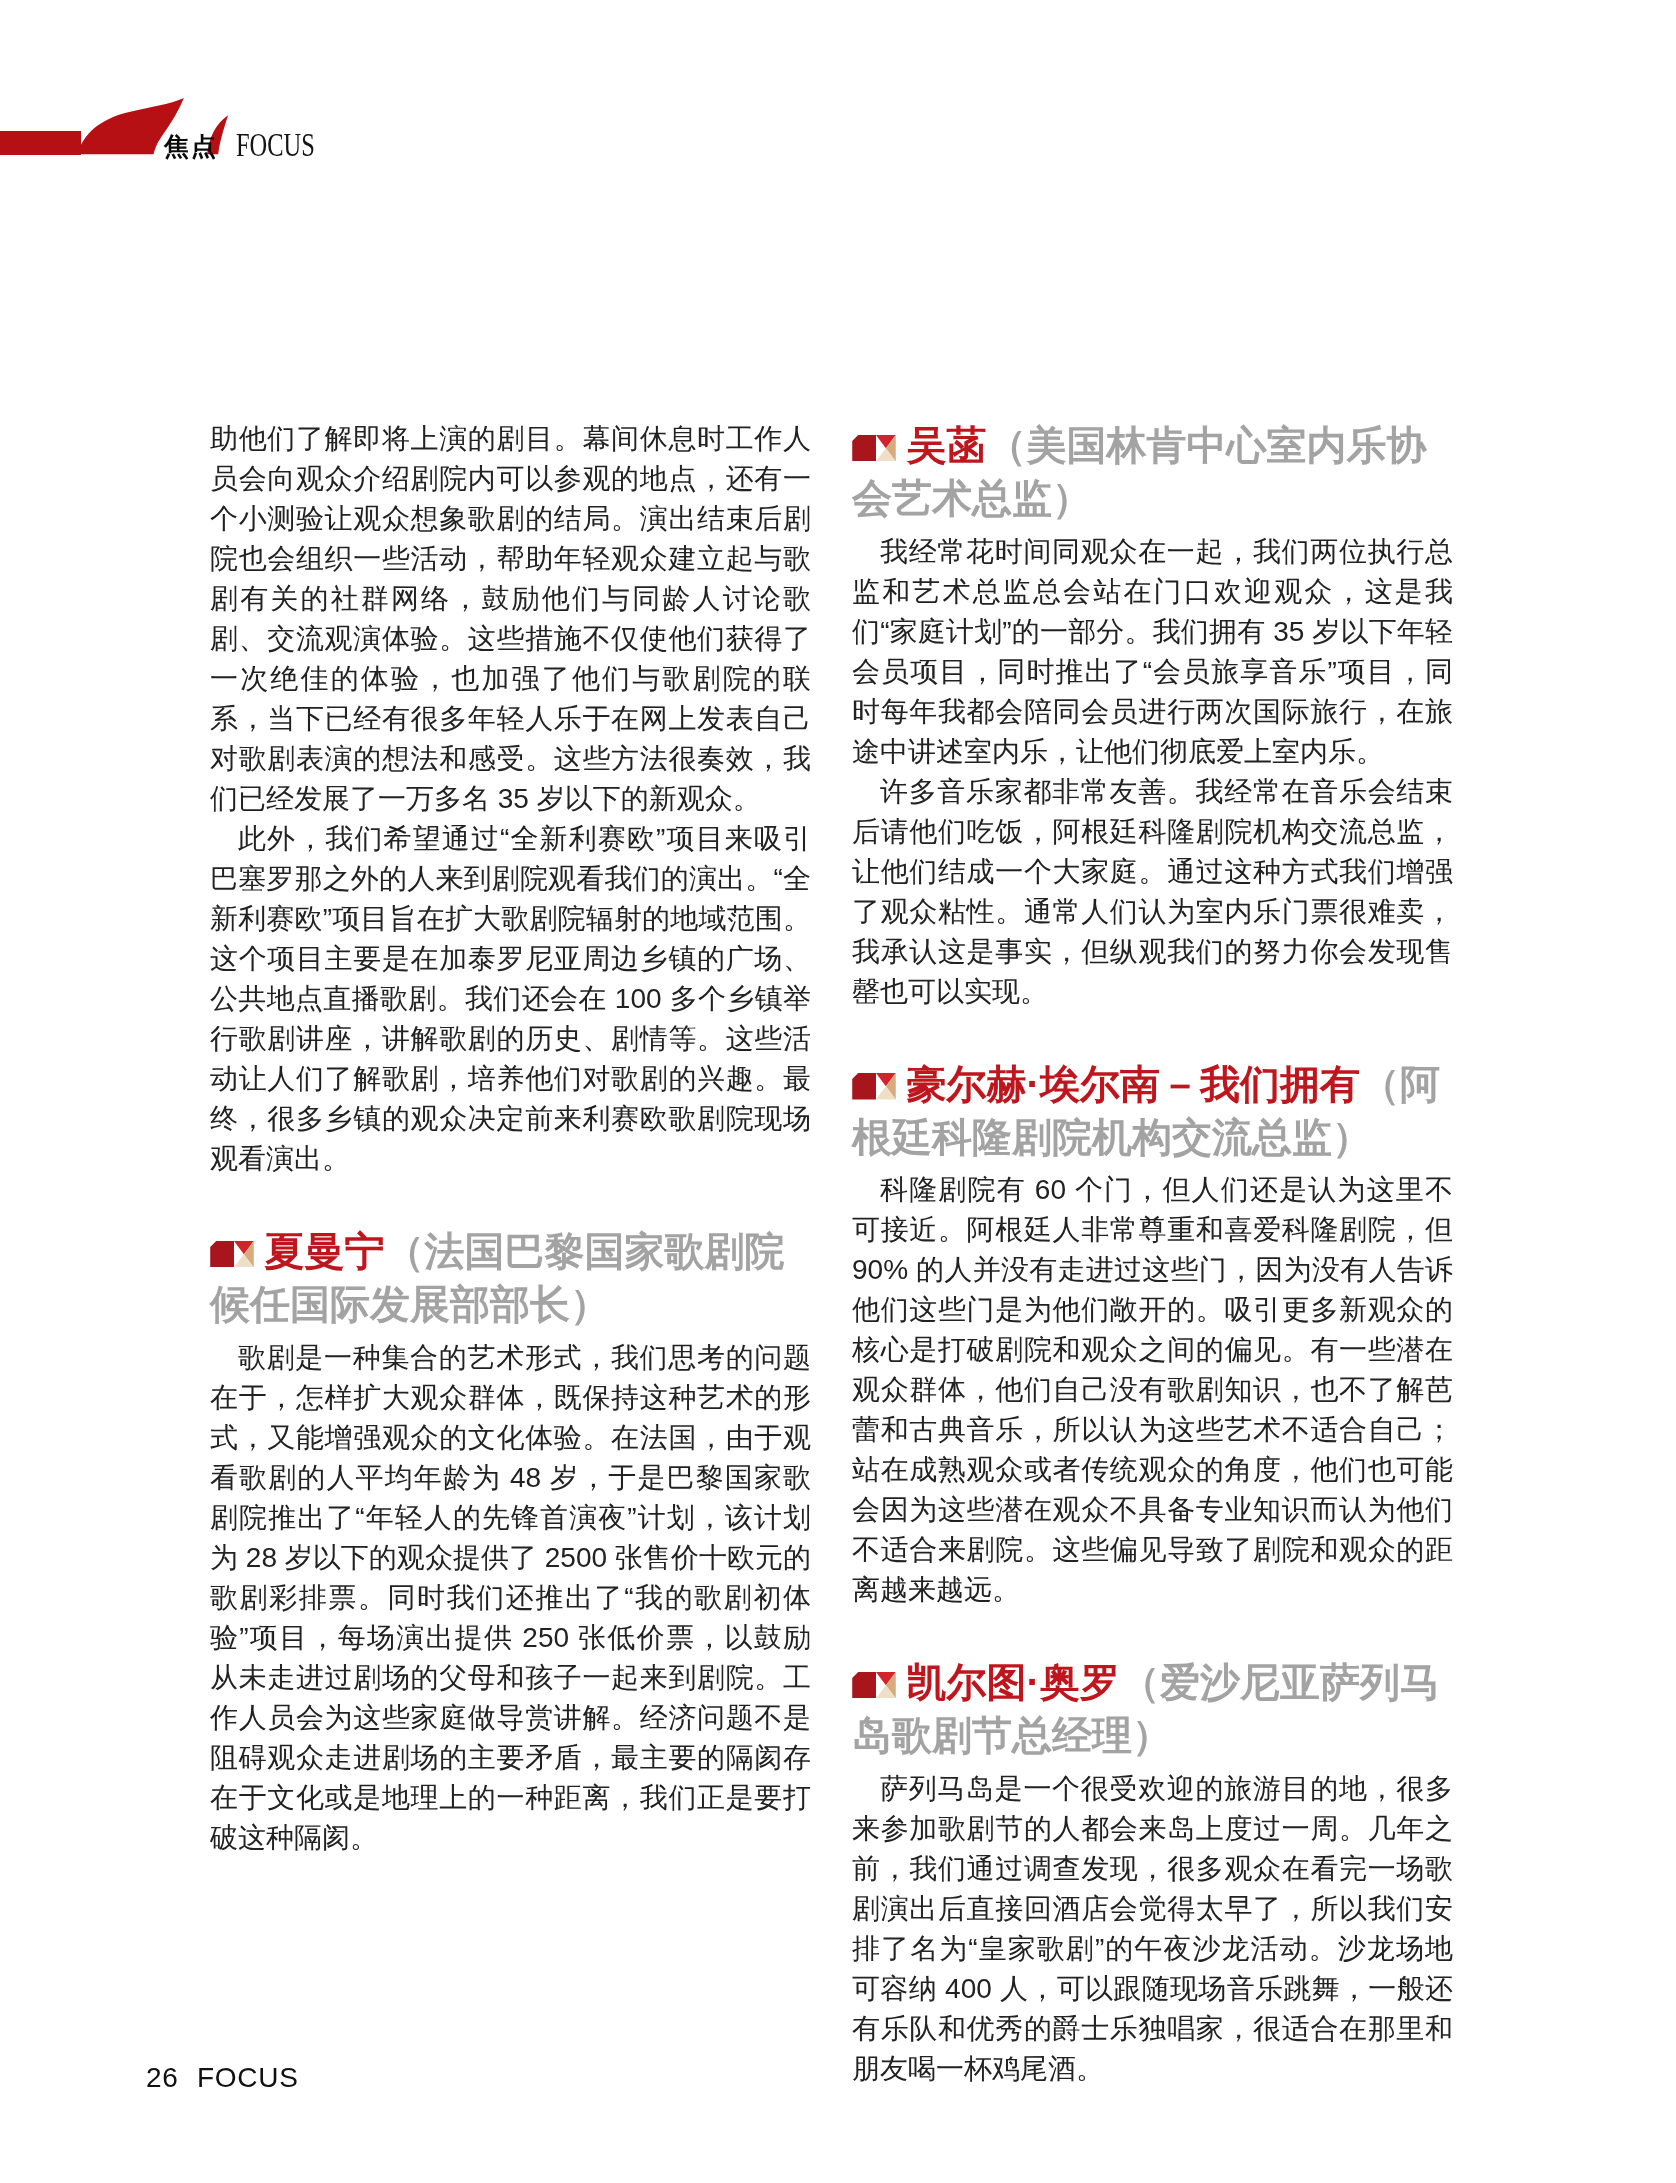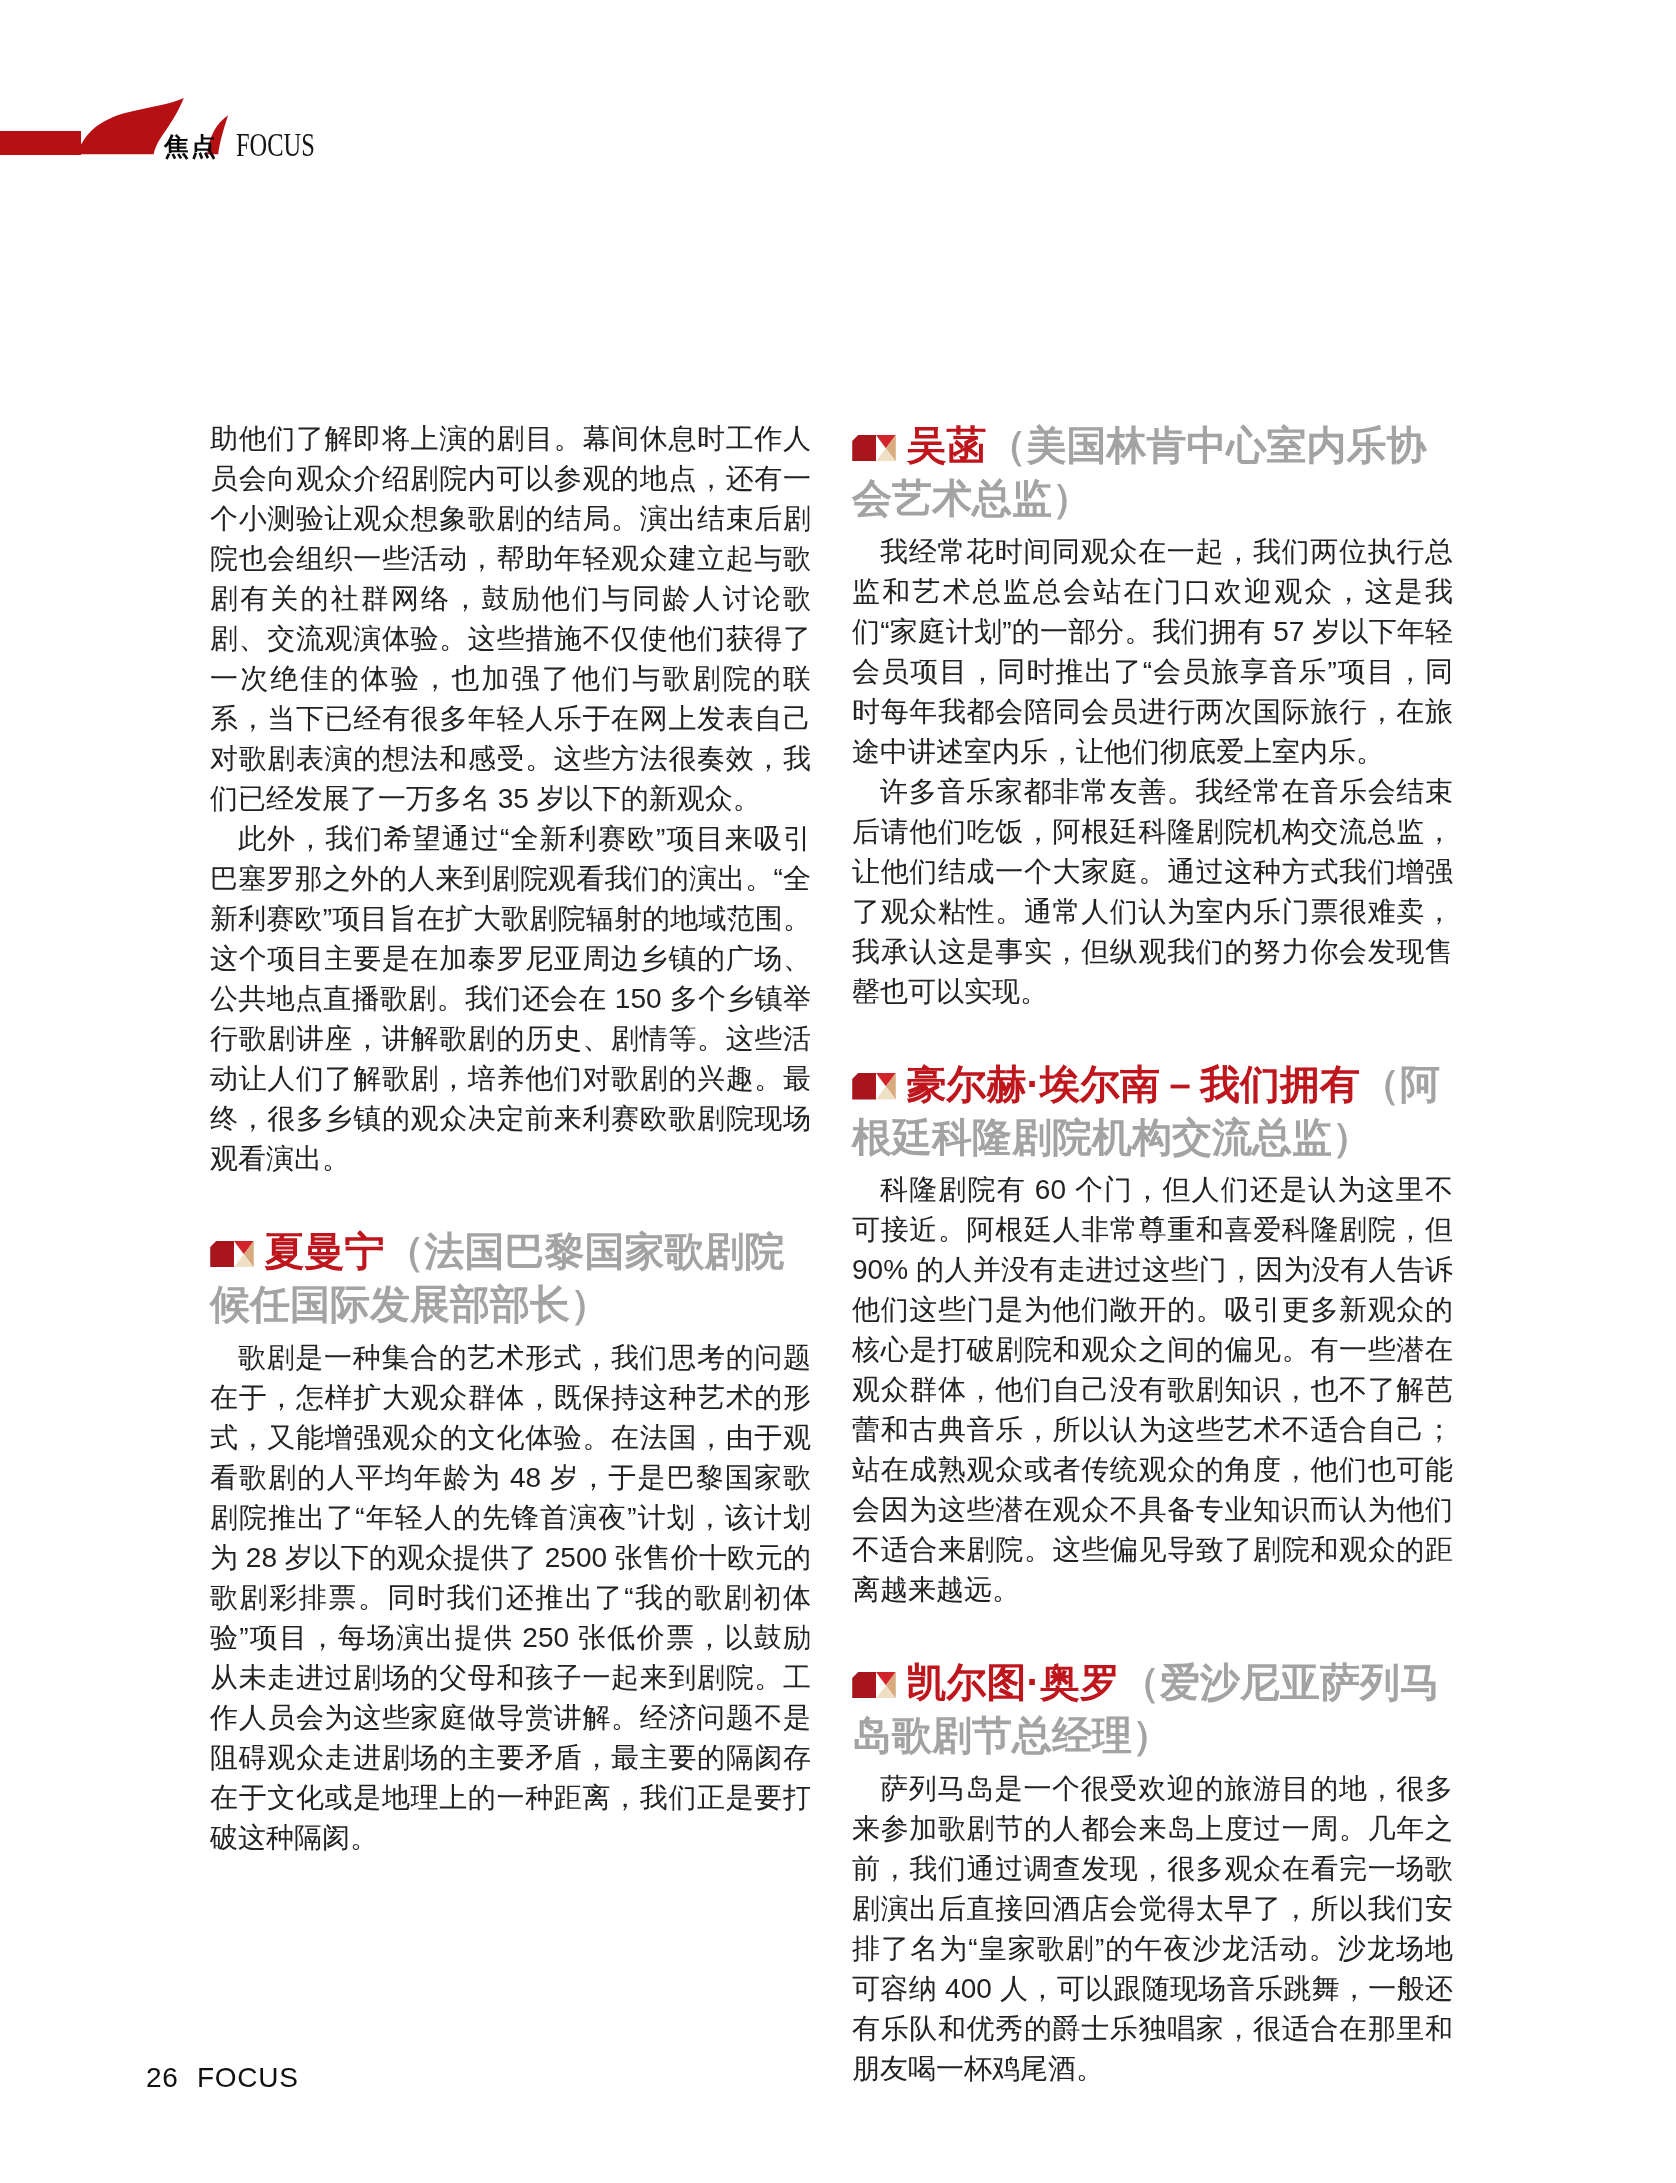--- a/index.html
+++ b/index.html
@@ -74,21 +74,21 @@
     <svg class="masthead-swoosh" viewBox="0 0 250 110" xmlns="http://www.w3.org/2000/svg">
       <path d="M 7 103 C 15 72 42 50 82 40 C 118 31 146 28 168 18 C 157 44 143 64 133 78 C 127 87 124 95 122 103 Z" fill="#b60f14"></path>
       <path d="M 203 103 C 207 76 216 57 235 44 C 228 66 222 85 220 103 Z" fill="#b60f14"></path>
     </svg>
     <span class="masthead-cn">焦点</span>
     <span class="masthead-en">FOCUS</span>
   </header>
 
   <section class="col col-left">
     <p class="body no-indent">助他们了解即将上演的剧目。幕间休息时工作人员会向观众介绍剧院内可以参观的地点，还有一个小测验让观众想象歌剧的结局。演出结束后剧院也会组织一些活动，帮助年轻观众建立起与歌剧有关的社群网络，鼓励他们与同龄人讨论歌剧、交流观演体验。这些措施不仅使他们获得了一次绝佳的体验，也加强了他们与歌剧院的联系，当下已经有很多年轻人乐于在网上发表自己对歌剧表演的想法和感受。这些方法很奏效，我们已经发展了一万多名 35 岁以下的新观众。</p>
-    <p class="body">此外，我们希望通过“全新利赛欧”项目来吸引巴塞罗那之外的人来到剧院观看我们的演出。“全新利赛欧”项目旨在扩大歌剧院辐射的地域范围。这个项目主要是在加泰罗尼亚周边乡镇的广场、公共地点直播歌剧。我们还会在 150 多个乡镇举行歌剧讲座，讲解歌剧的历史、剧情等。这些活动让人们了解歌剧，培养他们对歌剧的兴趣。最终，很多乡镇的观众决定前来利赛欧歌剧院现场观看演出。</p>
+    <p class="body">此外，我们希望通过“全新利赛欧”项目来吸引巴塞罗那之外的人来到剧院观看我们的演出。“全新利赛欧”项目旨在扩大歌剧院辐射的地域范围。这个项目主要是在加泰罗尼亚周边乡镇的广场、公共地点直播歌剧。我们还会在 100 多个乡镇举行歌剧讲座，讲解歌剧的历史、剧情等。这些活动让人们了解歌剧，培养他们对歌剧的兴趣。最终，很多乡镇的观众决定前来利赛欧歌剧院现场观看演出。</p>
 
     <h3 class="speaker">
       <span class="flag-icon">
         <svg viewBox="0 0 66 40" width="44" height="26.4" xmlns="http://www.w3.org/2000/svg">
           <polygon points="0,9 9,0 36,0 36,40 0,40" fill="#a8151c"></polygon>
           <polygon points="36,0 66,0 51,20" fill="#d2232a"></polygon>
           <polygon points="66,0 66,40 51,20" fill="#d8ab7f"></polygon>
           <polygon points="36,40 66,40 51,20" fill="#eedfc5"></polygon>
         </svg>
       </span><span class="speaker-name">夏曼宁</span><span class="speaker-role">（法国巴黎国家歌剧院候任国际发展部部长）</span>
@@ -102,21 +102,21 @@
       <span class="flag-icon">
         <svg viewBox="0 0 66 40" width="44" height="26.4" xmlns="http://www.w3.org/2000/svg">
           <polygon points="0,9 9,0 36,0 36,40 0,40" fill="#a8151c"></polygon>
           <polygon points="36,0 66,0 51,20" fill="#d2232a"></polygon>
           <polygon points="66,0 66,40 51,20" fill="#d8ab7f"></polygon>
           <polygon points="36,40 66,40 51,20" fill="#eedfc5"></polygon>
         </svg>
       </span><span class="speaker-name">吴菡</span><span class="speaker-role">（美国林肯中心室内乐协会艺术总监）</span>
     </h3>
 
-    <p class="body">我经常花时间同观众在一起，我们两位执行总监和艺术总监总会站在门口欢迎观众，这是我们“家庭计划”的一部分。我们拥有 57 岁以下年轻会员项目，同时推出了“会员旅享音乐”项目，同时每年我都会陪同会员进行两次国际旅行，在旅途中讲述室内乐，让他们彻底爱上室内乐。</p>
+    <p class="body">我经常花时间同观众在一起，我们两位执行总监和艺术总监总会站在门口欢迎观众，这是我们“家庭计划”的一部分。我们拥有 35 岁以下年轻会员项目，同时推出了“会员旅享音乐”项目，同时每年我都会陪同会员进行两次国际旅行，在旅途中讲述室内乐，让他们彻底爱上室内乐。</p>
     <p class="body">许多音乐家都非常友善。我经常在音乐会结束后请他们吃饭，阿根廷科隆剧院机构交流总监，让他们结成一个大家庭。通过这种方式我们增强了观众粘性。通常人们认为室内乐门票很难卖，我承认这是事实，但纵观我们的努力你会发现售罄也可以实现。</p>
 
     <h3 class="speaker">
       <span class="flag-icon">
         <svg viewBox="0 0 66 40" width="44" height="26.4" xmlns="http://www.w3.org/2000/svg">
           <polygon points="0,9 9,0 36,0 36,40 0,40" fill="#a8151c"></polygon>
           <polygon points="36,0 66,0 51,20" fill="#d2232a"></polygon>
           <polygon points="66,0 66,40 51,20" fill="#d8ab7f"></polygon>
           <polygon points="36,40 66,40 51,20" fill="#eedfc5"></polygon>
         </svg>

